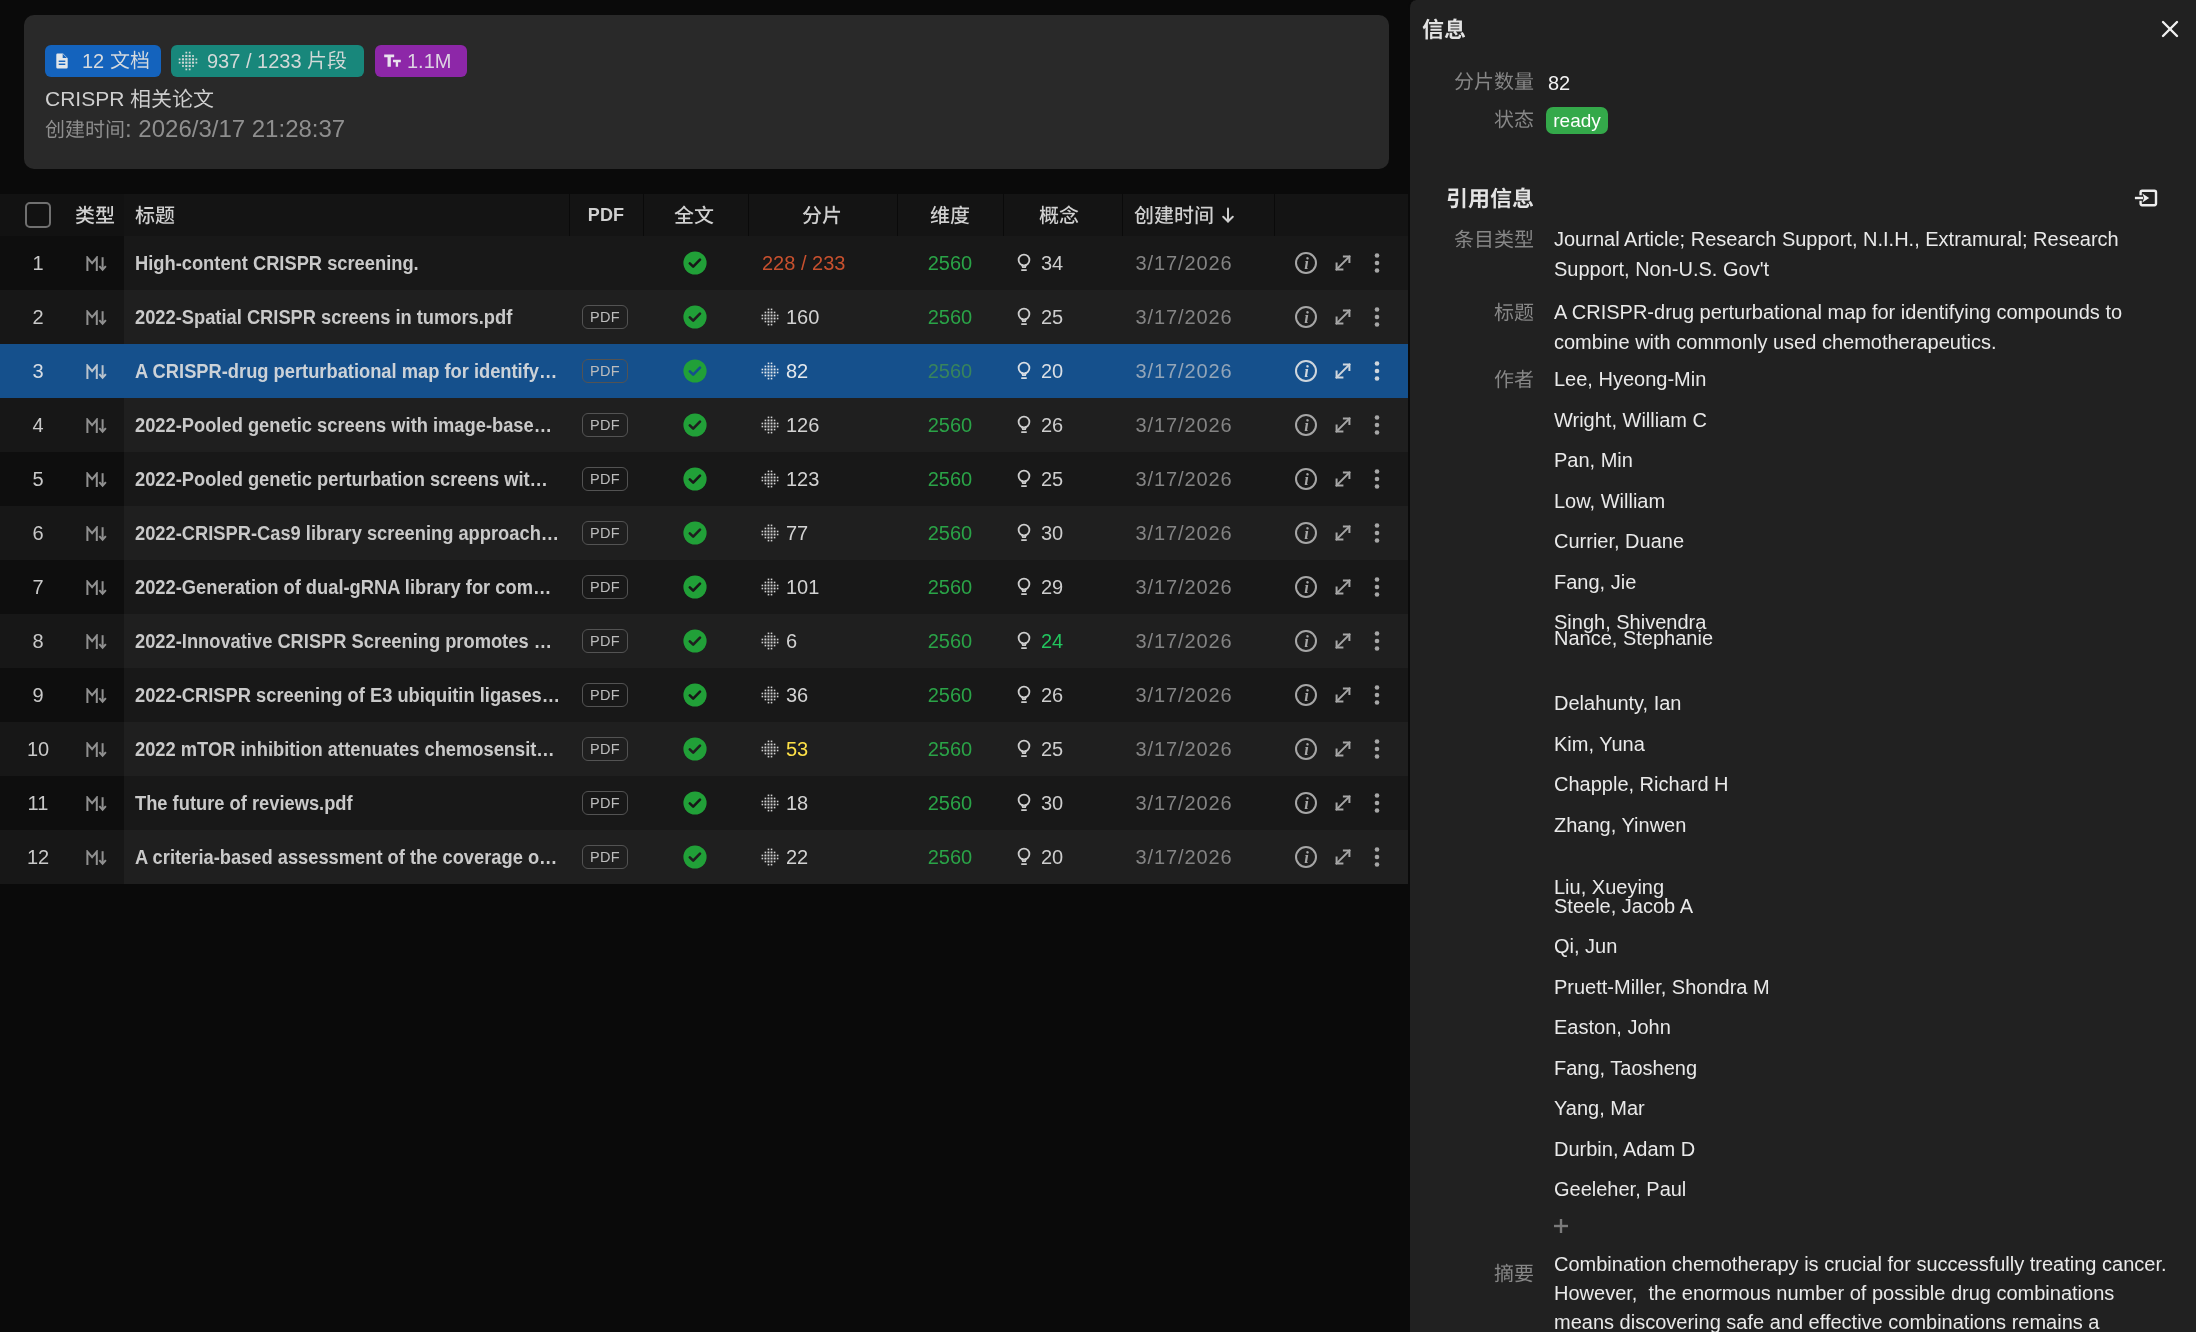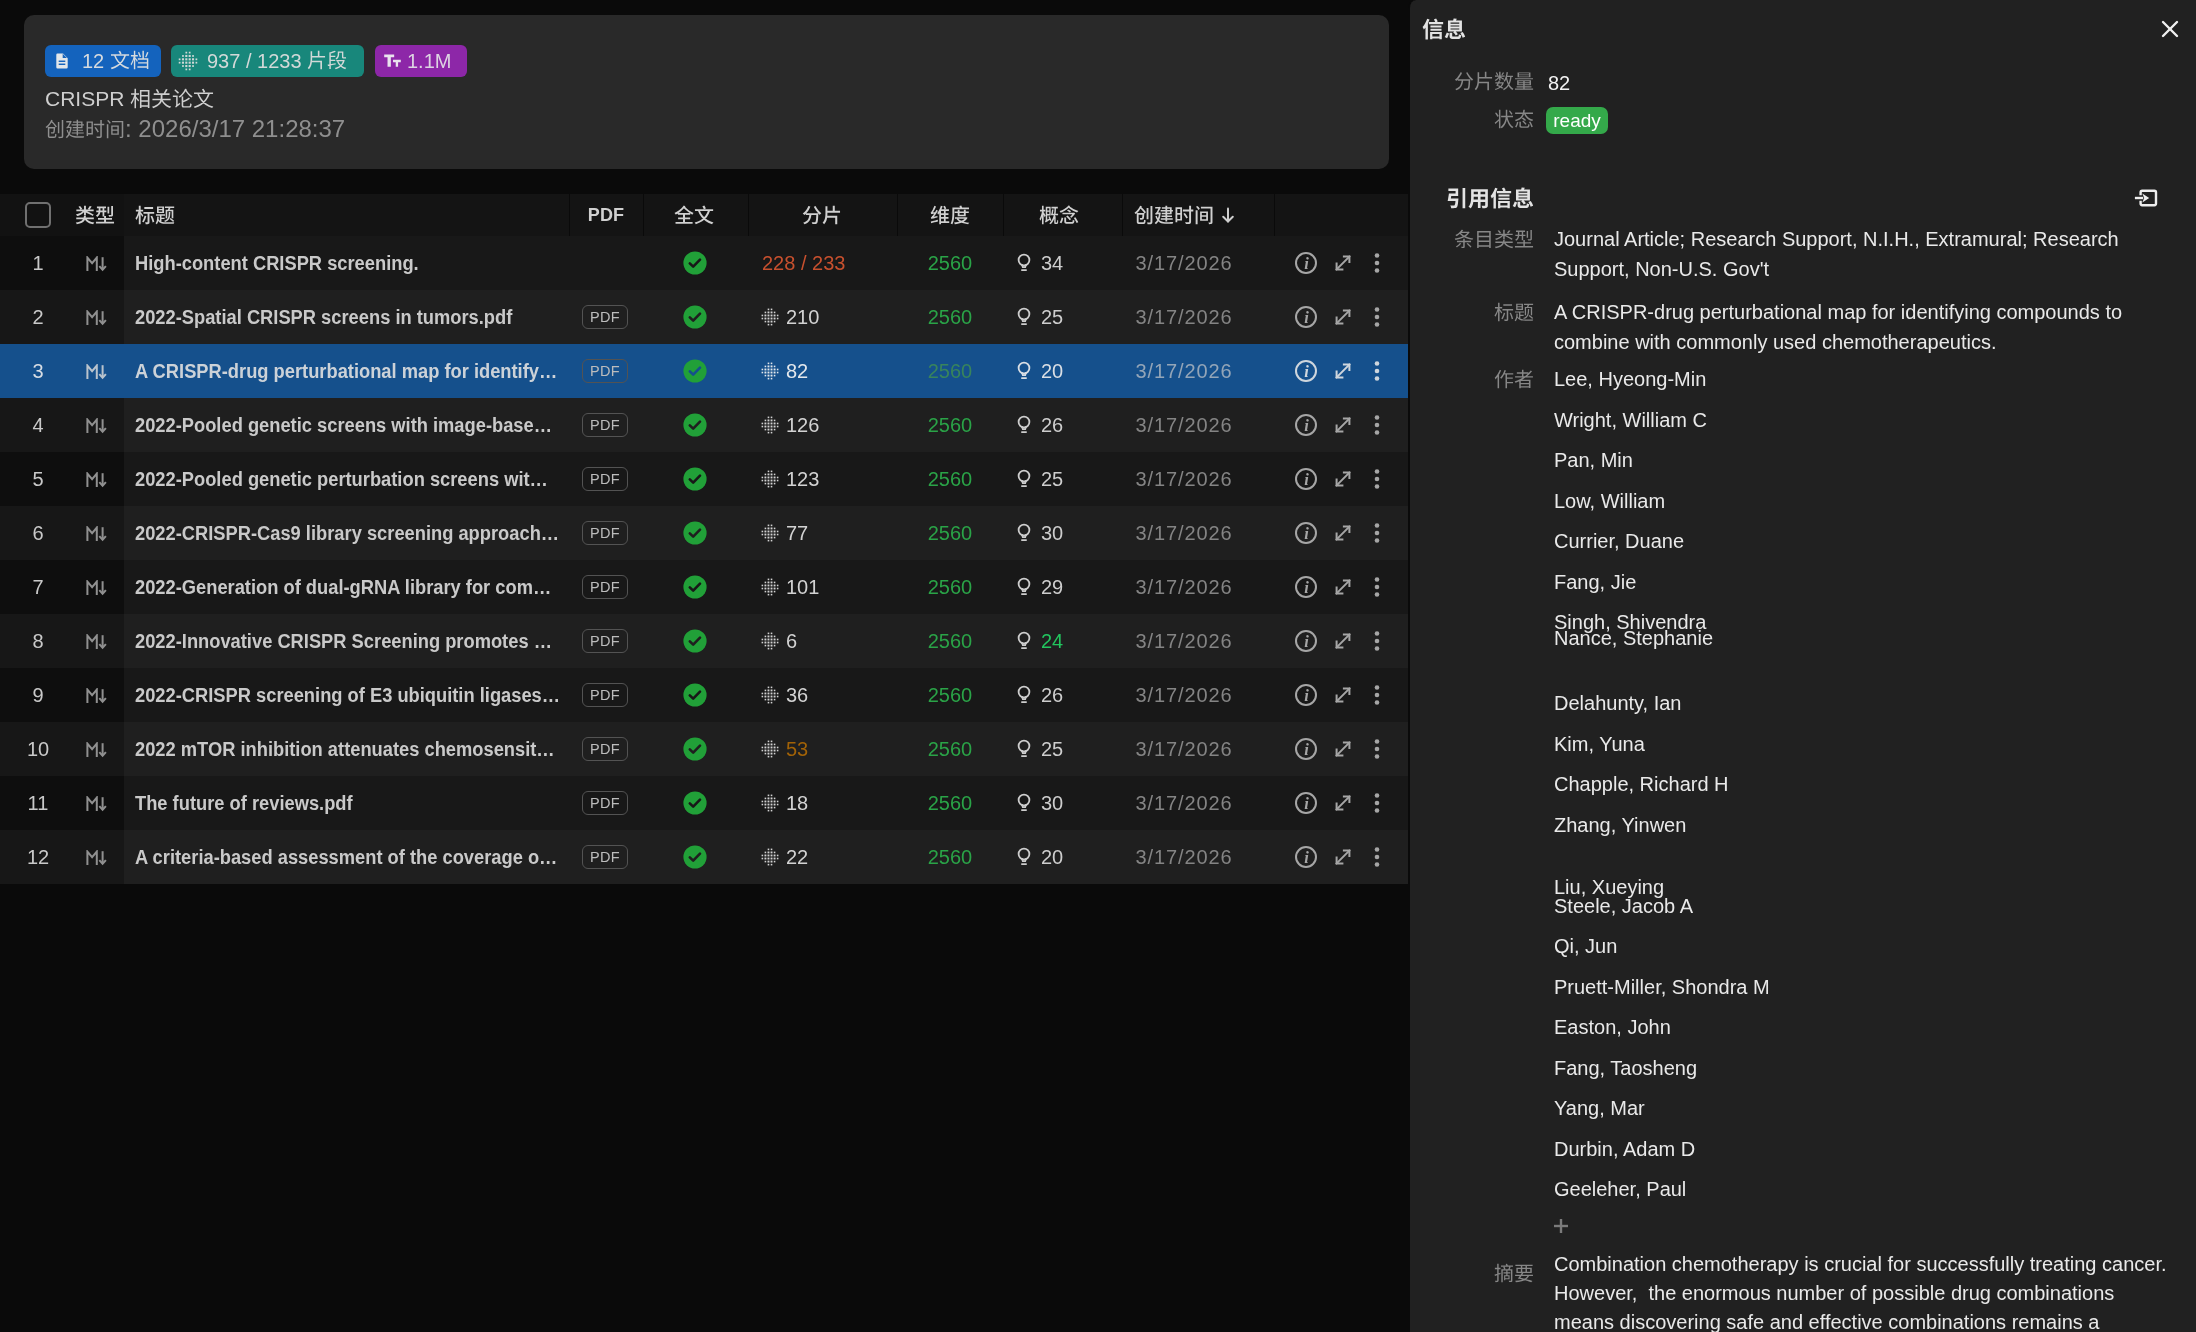--- a/index.html
+++ b/index.html
@@ -267,21 +267,21 @@
         <rect x="12.68" y="16.34" width="2.3" height="2.3"></rect>
         <rect x="12.88" y="20.20" width="1.9" height="1.9"></rect>
         <rect x="16.54" y="5.56" width="1.9" height="1.9"></rect>
         <rect x="16.34" y="9.02" width="2.3" height="2.3"></rect>
         <rect x="16.34" y="12.68" width="2.3" height="2.3"></rect>
         <rect x="16.54" y="16.54" width="1.9" height="1.9"></rect>
         <rect x="20.20" y="9.22" width="1.9" height="1.9"></rect>
         <rect x="20.20" y="12.88" width="1.9" height="1.9"></rect>
       </g>
     </svg>
-    <div class="fpnum" style="color:#d2d2d2">210</div>
+    <div class="fpnum" style="color:#d2d2d2">160</div>
     <div class="dim" style="color:#2aa347">2560</div>
     <svg class="abs" style="left:1016px;top:17px" width="16" height="20" viewBox="0 0 16 20">
       <g stroke="#cdcdcd" stroke-width="1.8" fill="none" stroke-linecap="round">
         <circle cx="8" cy="7" r="5.4"></circle>
         <path d="M6.1 11.9l.7 2.3h2.4l.7-2.3"></path>
         <path d="M5.9 17.1h4.2"></path>
       </g>
     </svg>
     <div class="cnum" style="color:#cdcdcd">25</div>
     <div class="date" style="color:#848484">3/17/2026</div>
@@ -875,21 +875,21 @@
         <rect x="12.68" y="16.34" width="2.3" height="2.3"></rect>
         <rect x="12.88" y="20.20" width="1.9" height="1.9"></rect>
         <rect x="16.54" y="5.56" width="1.9" height="1.9"></rect>
         <rect x="16.34" y="9.02" width="2.3" height="2.3"></rect>
         <rect x="16.34" y="12.68" width="2.3" height="2.3"></rect>
         <rect x="16.54" y="16.54" width="1.9" height="1.9"></rect>
         <rect x="20.20" y="9.22" width="1.9" height="1.9"></rect>
         <rect x="20.20" y="12.88" width="1.9" height="1.9"></rect>
       </g>
     </svg>
-    <div class="fpnum" style="color:#a16207">53</div>
+    <div class="fpnum" style="color:#fde047">53</div>
     <div class="dim" style="color:#2aa347">2560</div>
     <svg class="abs" style="left:1016px;top:17px" width="16" height="20" viewBox="0 0 16 20">
       <g stroke="#cdcdcd" stroke-width="1.8" fill="none" stroke-linecap="round">
         <circle cx="8" cy="7" r="5.4"></circle>
         <path d="M6.1 11.9l.7 2.3h2.4l.7-2.3"></path>
         <path d="M5.9 17.1h4.2"></path>
       </g>
     </svg>
     <div class="cnum" style="color:#cdcdcd">25</div>
     <div class="date" style="color:#848484">3/17/2026</div>

